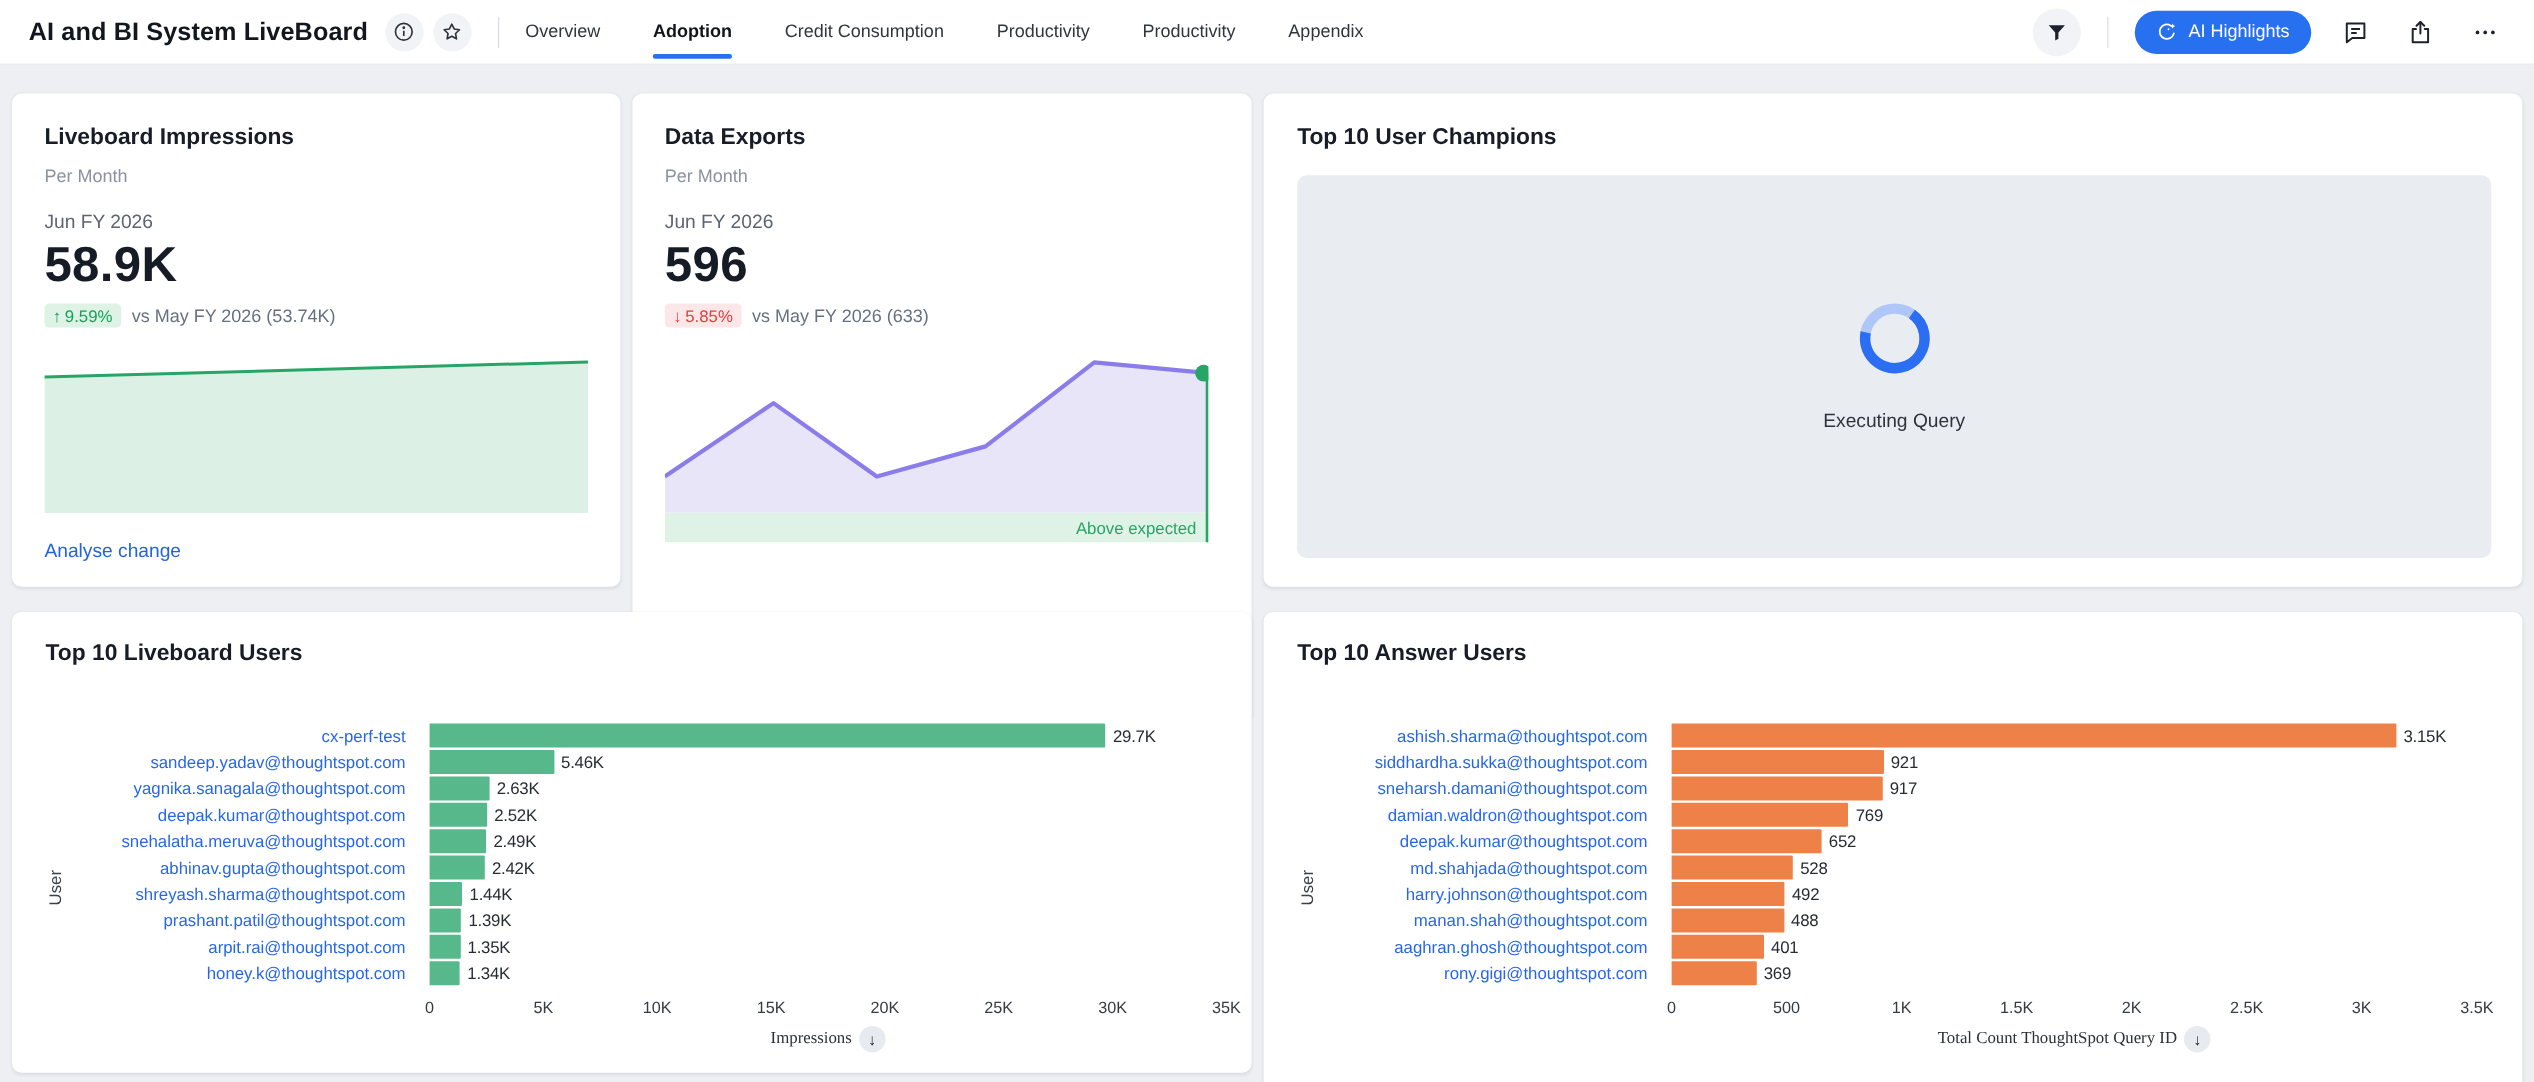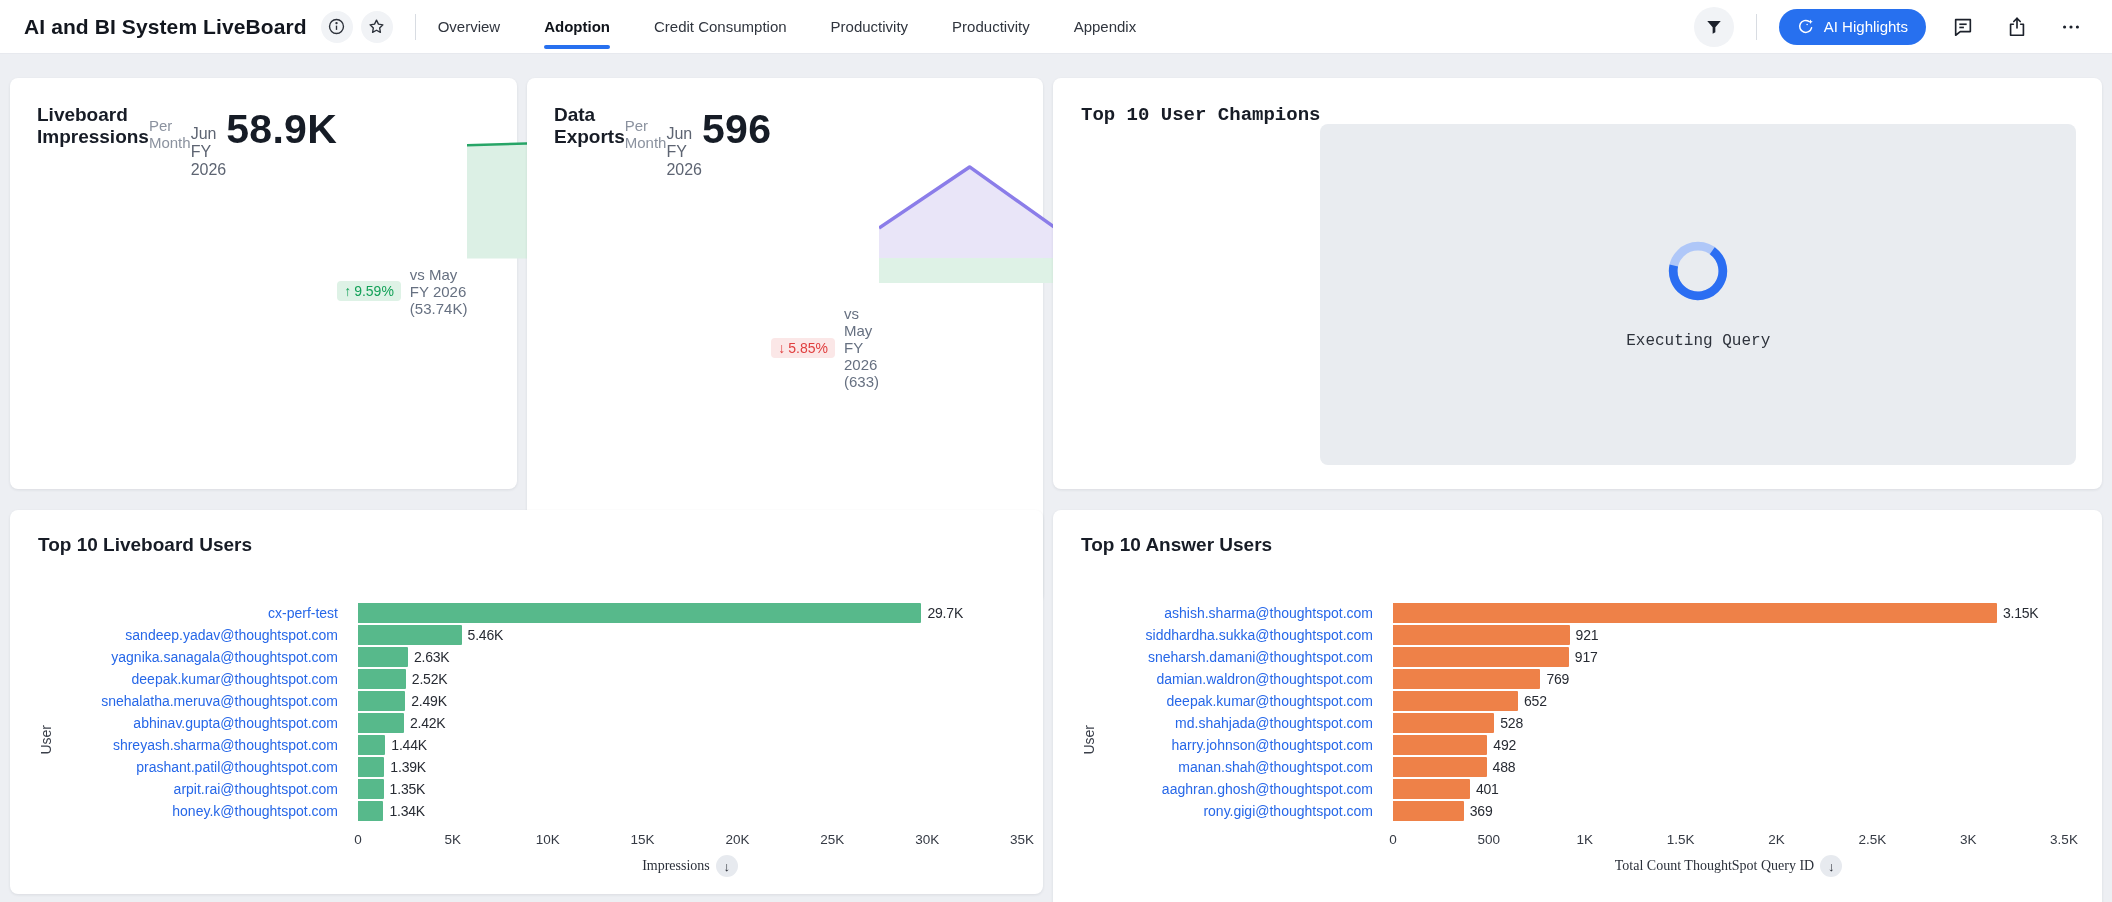--- a/index.html
+++ b/index.html
@@ -27,35 +27,35 @@
   
   .board { position:absolute; top:54px; left:0; right:0; bottom:0; background:#edeff3; }
   .card { position:absolute; background:#fff; border-radius:8px; box-shadow:0 1px 3px rgba(22,28,45,.09); }
   #card-impressions { left:10px;  top:24px;  width:507px;  height:411px; }
   #card-exports     { left:527px; top:24px;  width:516px;  height:524px; }
   #card-champions   { left:1053px;top:24px;  width:1049px; height:411px; }
   #card-lb-users    { left:10px;  top:456px; width:1033px; height:384px; }
   #card-ans-users   { left:1053px;top:456px; width:1049px; height:496px; }
 
   
-  .kpi-card { display:flex; padding:26px 27px 20px 27px; }
+  .kpi-card { display:flex; flex-direction:column; padding:26px 27px 20px 27px; }
   .card-title { font-size:19px; font-weight:700; color:#171c26; }
   .kpi-sub { font-size:15px; color:#8b929f; margin-top:13px; }
   .kpi-period { font-size:16px; color:#5d6472; margin-top:21px; }
   .kpi-value { font-size:41px; font-weight:700; color:#161c26; margin-top:2px; letter-spacing:.3px; }
   .kpi-delta-row { display:flex; align-items:center; margin-top:9px; }
   .delta-badge { display:inline-flex; align-items:center; gap:3px; padding:2px 7px; border-radius:4px; font-size:14px; }
   .delta-badge.up   { background:#def2e6; color:#13a158; }
   .delta-badge.down { background:#fbe7e7; color:#e03e3e; }
   .kpi-compare { font-size:15px; color:#667081; margin-left:9px; }
   .spark-wrap { margin-top:16px; }
   .analyse-link { margin-top:auto; font-size:16px; color:#2264e0; cursor:pointer; width:max-content; }
 
   
-  .champ-card { display:flex; padding:26px 26px 24px 28px;font-family:Liberation Mono, monospace; }
+  .champ-card { display:flex; flex-direction:column; padding:26px 26px 24px 28px; }
   .champ-panel { margin-top:20px; flex:1; background:#e9ecf0; border-radius:8px;
                  display:flex; flex-direction:column; align-items:center; justify-content:center; }
   .spinner { width:62px; height:62px; }
   .champ-status { margin-top:30px; font-size:16px; color:#2e333c; }
 
   
   .chart-card { display:flex; flex-direction:column; padding:24px 16px 12px 16px; }
   .chart-card .card-title { margin-left:12px; }
   .chart-area { display:flex; margin-top:46px; }
   .ylab { width:40px; display:flex; align-items:center; justify-content:center; }

